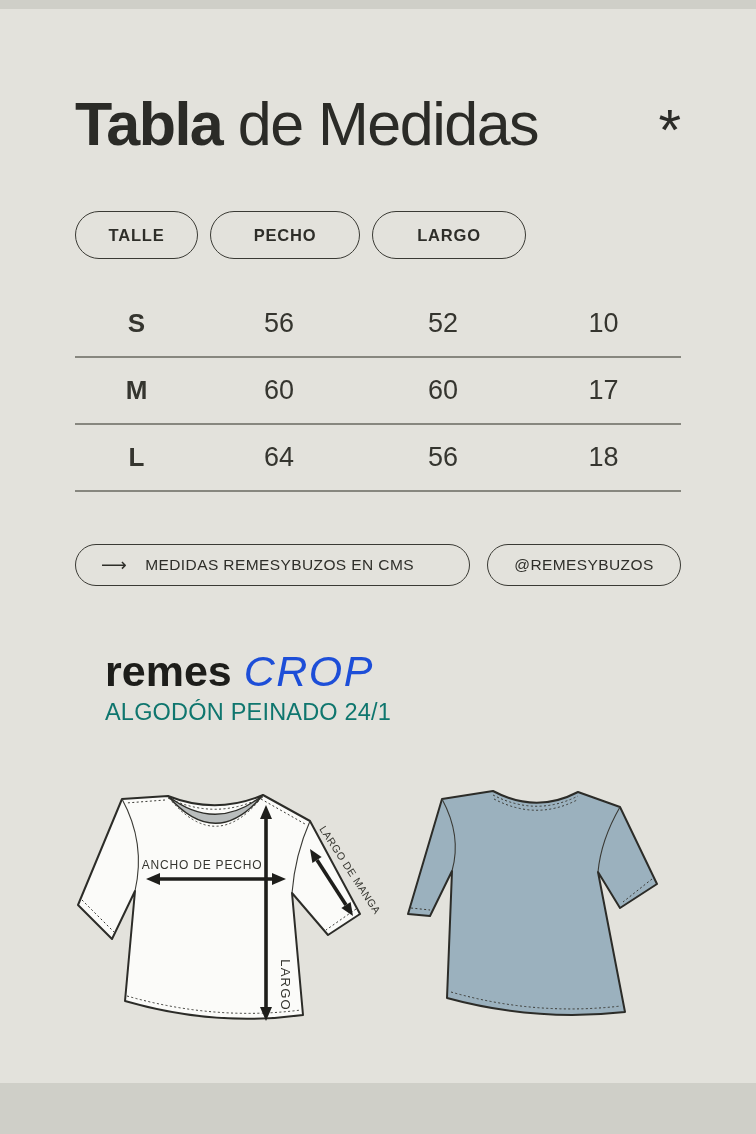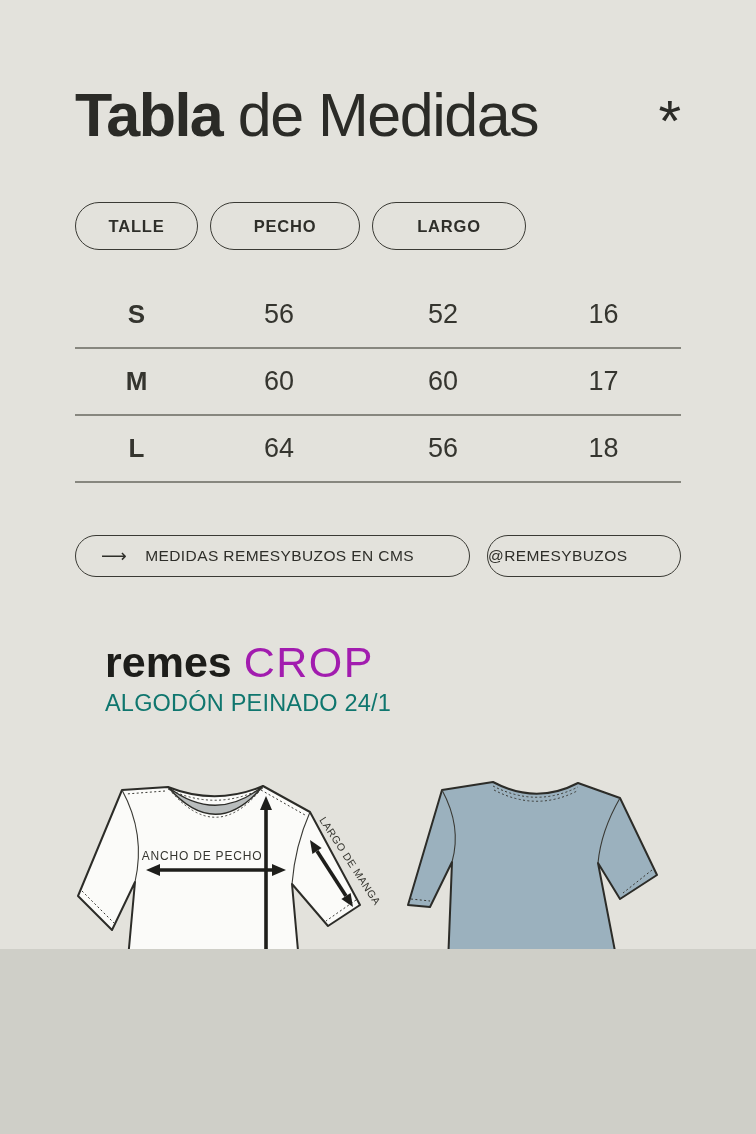--- a/index.html
+++ b/index.html
@@ -1,18 +1,18 @@
 <!DOCTYPE html>
 <html><head>
 <meta charset="utf-8">
 <style>
   * { margin:0; padding:0; box-sizing:border-box; }
   html,body { background:#cfcfc8; }
   .page {
-    position:relative; width:756px; height:949px; margin:0 auto;
+    position:relative; width:756px; height:1074px; margin:9px auto;
     background:#e3e2dc; overflow:hidden; color:#2b2b27;
     font-family:"Liberation Sans","DejaVu Sans",sans-serif;
   }
   
   .title-row {
     position:absolute; left:75px; top:74px; width:606px; height:82px;
     display:flex; align-items:center; justify-content:space-between;
   }
   .title { font-size:61px; letter-spacing:-1.5px; color:#2b2b27; white-space:nowrap; }
   .title .bold { font-weight:700; }
@@ -44,26 +44,26 @@
     position:absolute; left:75px; top:535px; width:606px; height:42px;
     display:flex; justify-content:space-between; align-items:center;
   }
   .pill {
     height:42px; border:1.6px solid #3a3a34; border-radius:21px;
     display:flex; align-items:center; font-size:15.5px; color:#2e2e29;
     letter-spacing:0.4px; background:transparent;
   }
   .pill.units { width:395px; padding-left:25px; }
   .pill.units .arrow { font-size:18px; margin-right:18px; color:#2e2e29; }
-  .pill.handle { width:194px; justify-content:flex-start; }
+  .pill.handle { width:194px; justify-content:center; }
   
   .product { position:absolute; left:105px; top:638px; }
   .product-name { font-size:43px; letter-spacing:0; color:#1d1d1a; white-space:nowrap; }
   .product-name .brand { font-weight:700; }
-  .product-name .line  { font-weight:300; letter-spacing:1.5px; color:#a21caf; }
+  .product-name .line  { font-weight:300; letter-spacing:1.5px; color:#1d4ed8;font-style:italic; }
   .product-fabric { font-size:23.5px; font-weight:400; letter-spacing:0.2px; margin-top:3px; color:#0f766e; }
   
   .shirt-svg { position:absolute; overflow:visible; }
   .front-svg { left:70px;  top:760px; }
   .back-svg  { left:400px; top:755px; }
   .outline { stroke:#2c2c28; stroke-width:2; stroke-linejoin:round; }
   .seam    { fill:none; stroke:#3a3a35; stroke-width:1.1; }
   .stitch  { fill:none; stroke:#3a3a35; stroke-width:1; stroke-dasharray:2 2.4; }
   .marrow  { stroke:#1e1e1b; stroke-width:3.6; }
   .mhead   { fill:#1e1e1b; stroke:none; }
@@ -83,21 +83,21 @@
     <div class="chip c0">TALLE</div>
     <div class="chip c1">PECHO</div>
     <div class="chip c2">LARGO</div>
   </div>
 
   <div class="size-table">
     <div class="trow">
       <div class="cell c0">S</div>
       <div class="cell c1">56</div>
       <div class="cell c2">52</div>
-      <div class="cell c3">16</div>
+      <div class="cell c3">10</div>
     </div>
     <div class="trow">
       <div class="cell c0">M</div>
       <div class="cell c1">60</div>
       <div class="cell c2">60</div>
       <div class="cell c3">17</div>
     </div>
     <div class="trow">
       <div class="cell c0">L</div>
       <div class="cell c1">64</div>

